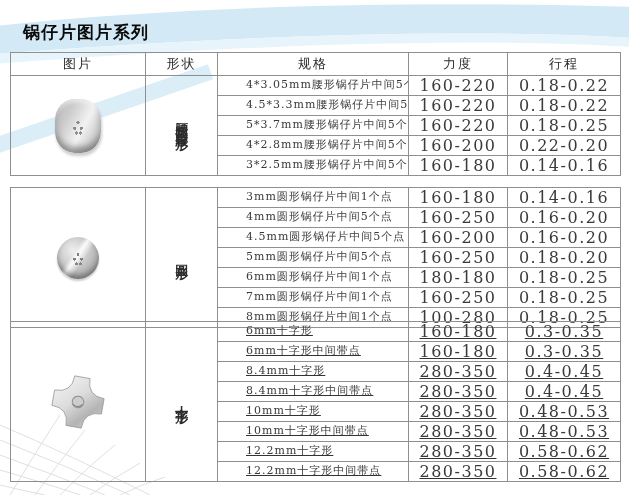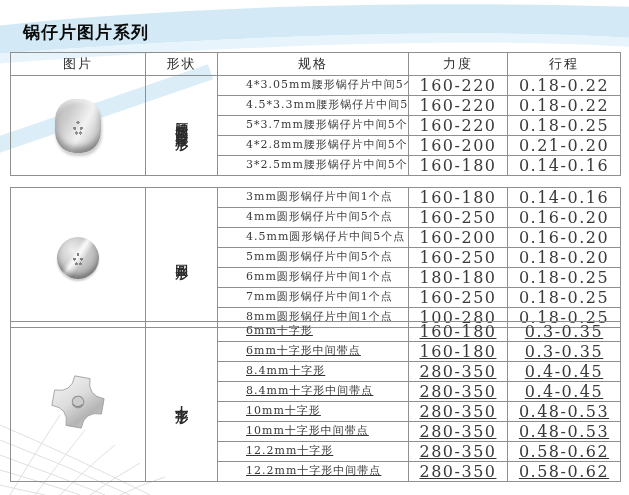--- a/index.html
+++ b/index.html
@@ -130,21 +130,21 @@
       <td class="num">0.18-0.22</td>
     </tr>
     <tr>
       <td class="spec">5*3.7mm腰形锅仔片中间5个点</td>
       <td class="num">160-220</td>
       <td class="num">0.18-0.25</td>
     </tr>
     <tr>
       <td class="spec">4*2.8mm腰形锅仔片中间5个点</td>
       <td class="num">160-200</td>
-      <td class="num">0.21-0.20</td>
+      <td class="num">0.22-0.20</td>
     </tr>
     <tr>
       <td class="spec">3*2.5mm腰形锅仔片中间5个点</td>
       <td class="num">160-180</td>
       <td class="num">0.14-0.16</td>
     </tr>
   </tbody>
     </table>
 
   <table class="t" id="t2">

